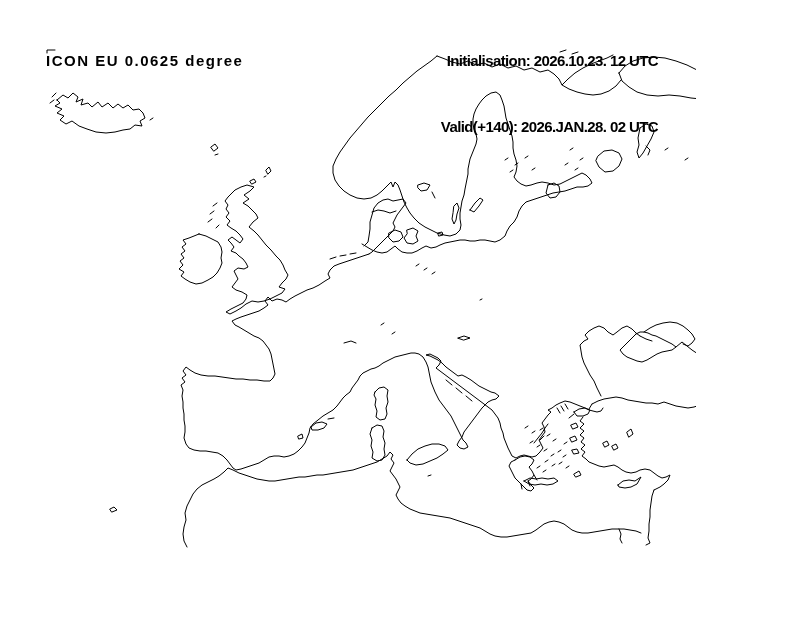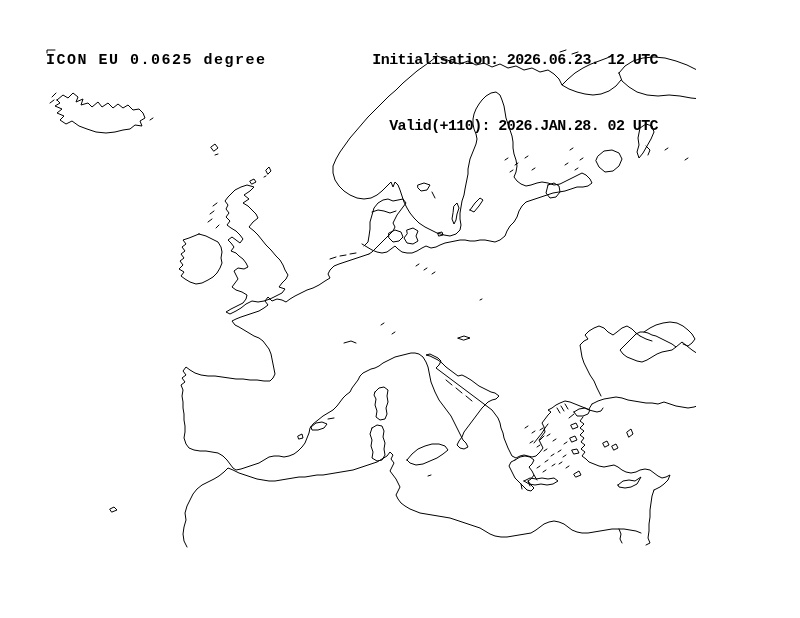--- a/index.html
+++ b/index.html
@@ -1,17 +1,17 @@
 <!DOCTYPE html>
 <html><head>
 <meta charset="utf-8">
 <style>
   html,body{margin:0;padding:0;background:#ffffff;}
   #stage{position:relative;width:696px;height:618px;background:#ffffff;overflow:hidden;
-         font-family:Liberation Mono, monospace;}
+         font-family:Liberation Sans, sans-serif;}
   #map-svg{position:absolute;left:0;top:0;}
   .hdr{position:absolute;top:6px;font-weight:bold;font-size:15px;line-height:22px;
        color:#000;white-space:pre;}
   #hdr-left{left:46px;letter-spacing:1.5px;}
   #hdr-right{right:38px;text-align:right;letter-spacing:-0.6px;}
   .hl{display:block;}
   svg path{fill:none;stroke:#000;stroke-width:1;stroke-linecap:round;stroke-linejoin:round;}
 </style>
 </head>
 <body>
@@ -86,17 +86,17 @@
     <path d="M187,547 L184,541 L183,534 L184,527 L186,520 L185,513 L187,506 L190,500 L193,494 L197,489 L202,485 L208,482 L214,479 L219,476 L224,472 L228,468 L233,470 L239,473 L245,475 L251,477 L257,479 L263,480 L269,481 L275,481 L281,480 L287,479 L293,478 L299,477 L305,477 L311,476 L317,475 L323,475 L329,474 L335,473 L341,472 L347,471 L353,470 L359,468 L365,466 L371,464 L377,462 L382,459 L387,456 L390,452 L393,455 L391,459 L394,463 L392,467 L390,471 L393,475 L396,479 L398,483 L400,487 L398,491 L396,495 L398,499 L401,503 L405,506 L410,509 L415,511 L420,513 L426,514 L432,515 L438,516 L444,517 L450,518 L456,520 L462,522 L468,524 L474,526 L480,528 L485,531 L490,534 L495,536 L501,537 L507,537 L513,536 L519,535 L525,534 L531,533 L536,530 L540,527 L544,524 L549,522 L554,521 L559,522 L564,524 L568,527 L572,530 L577,532 L582,533 L588,533 L594,532 L600,531 L606,530 L612,529 L618,529 L624,529 L630,530 L636,531 L641,533 M619,529 L621,534 L620,539 L622,543"></path>
 
     <path d="M344,343 L351,341 L356,343 M381,325 L384,323 M392,334 L395,332 M458,338 L464,336 L470,338 L464,340 Z M480,300 L482,299 M416,266 L419,264 M424,270 L427,268 M432,274 L435,272"></path>
   </svg>
 
   <div class="hdr" id="hdr-left">
     <span class="hl">ICON EU 0.0625 degree</span>
   </div>
 
   <div class="hdr" id="hdr-right">
-    <span class="hl">Initialisation: 2026.06.23. 12 UTC</span>
-    <span class="hl">Valid(+110): 2026.JAN.28. 02 UTC</span>
+    <span class="hl">Initialisation: 2026.10.23. 12 UTC</span>
+    <span class="hl">Valid(+140): 2026.JAN.28. 02 UTC</span>
   </div>
 
 </div>
 
 </body></html>

